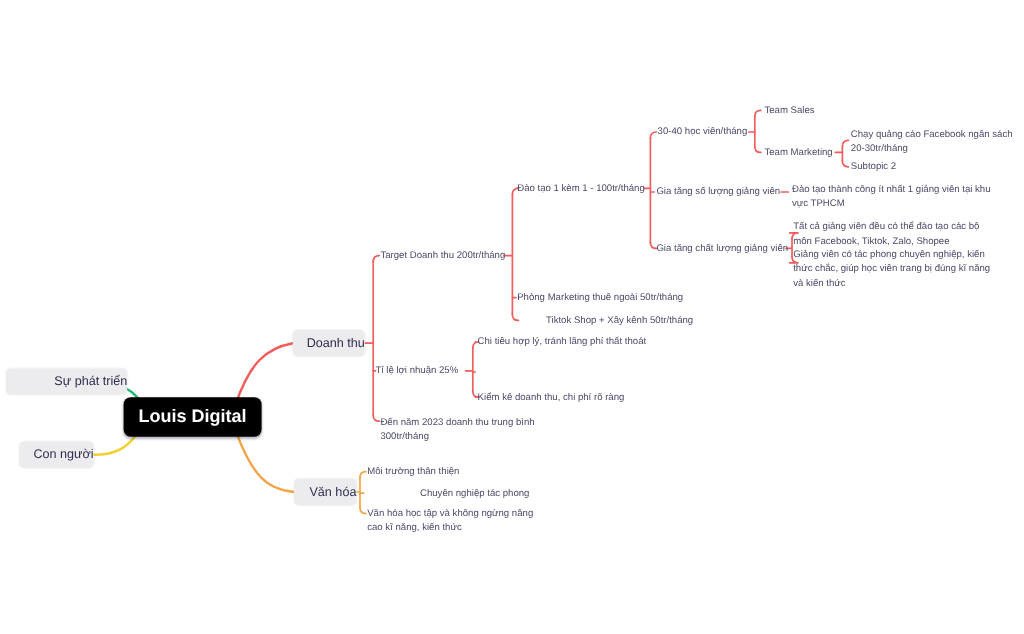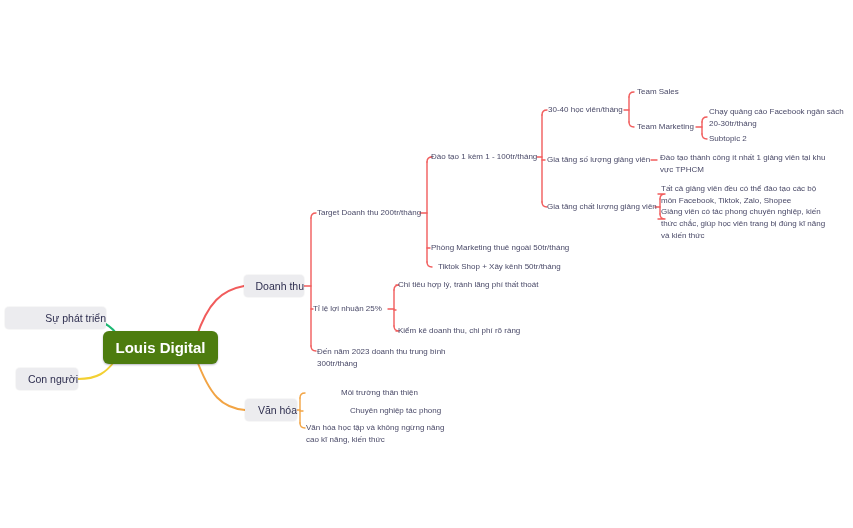--- a/index.html
+++ b/index.html
@@ -25,21 +25,21 @@
     background:#ececef;
     border-radius:4px;
     color:#2e2e4f;
     font-size:10.5px;
     display:flex;align-items:center;justify-content:flex-end;
     box-shadow:0 0 0 1px rgba(0,0,0,0.03);
   }
   .rootnode{
     position:absolute;
     left:103px;top:331px;width:115px;height:33px;
-    background:#4d7c0f;
+    background:#000000;
     border-radius:6px;
     color:#ffffff;
     font-size:15px;font-weight:bold;
     display:flex;align-items:center;justify-content:center;
     box-shadow:0 1px 2px rgba(20,20,60,0.3);
   }
 </style>
 </head>
 <body>
 
@@ -137,23 +137,23 @@
   <div class="leaf single" style="left:637px;top:92px;">Team Sales</div>
   <div class="leaf single" style="left:637px;top:127px;">Team Marketing</div>
   <div class="leaf multi" style="left:709px;top:106px;width:145px;">Chạy quảng cáo Facebook ngân sách 20-30tr/tháng</div>
   <div class="leaf single" style="left:709px;top:139px;">Subtopic 2</div>
   <div class="leaf single" style="left:547px;top:160px;">Gia tăng số lượng giảng viên</div>
   <div class="leaf multi" style="left:660px;top:152px;width:166px;">Đào tạo thành công ít nhất 1 giảng viên tại khu vực TPHCM</div>
   <div class="leaf single" style="left:547px;top:207px;">Gia tăng chất lượng giảng viên</div>
   <div class="leaf multi" style="left:661px;top:183px;width:166px;">Tất cả giảng viên đều có thể đào tạo các bộ môn Facebook, Tiktok, Zalo, Shopee</div>
   <div class="leaf multi" style="left:661px;top:206px;width:166px;">Giảng viên có tác phong chuyên nghiệp, kiến thức chắc, giúp học viên trang bị đúng kĩ năng và kiến thức</div>
   <div class="leaf single" style="left:431px;top:248px;">Phòng Marketing thuê ngoài 50tr/tháng</div>
-  <div class="leaf single" style="left:438px;top:267px;">Tiktok Shop + Xây kênh 50tr/tháng</div>
+  <div class="leaf single" style="left:455px;top:267px;">Tiktok Shop + Xây kênh 50tr/tháng</div>
   <div class="leaf single" style="left:313px;top:309px;">Tỉ lệ lợi nhuận 25%</div>
   <div class="leaf single" style="left:398px;top:285px;">Chi tiêu hợp lý, tránh lãng phí thất thoát</div>
   <div class="leaf single" style="left:398px;top:331px;text-align:right;">Kiểm kê doanh thu, chi phí rõ ràng</div>
   <div class="leaf multi" style="left:317px;top:346px;width:156px;">Đến năm 2023 doanh thu trung bình 300tr/tháng</div>
 
-  <div class="leaf single" style="left:306px;top:393px;margin-left:35px;">Môi trường thân thiện</div>
+  <div class="leaf single" style="left:306px;top:393px;">Môi trường thân thiện</div>
   <div class="leaf single" style="left:306px;top:411px;margin-left:44px;">Chuyên nghiệp tác phong</div>
   <div class="leaf multi" style="left:306px;top:422px;width:152px;">Văn hóa học tập và không ngừng nâng cao kĩ năng, kiến thức</div>
 
 </div>
 
 </body></html>

